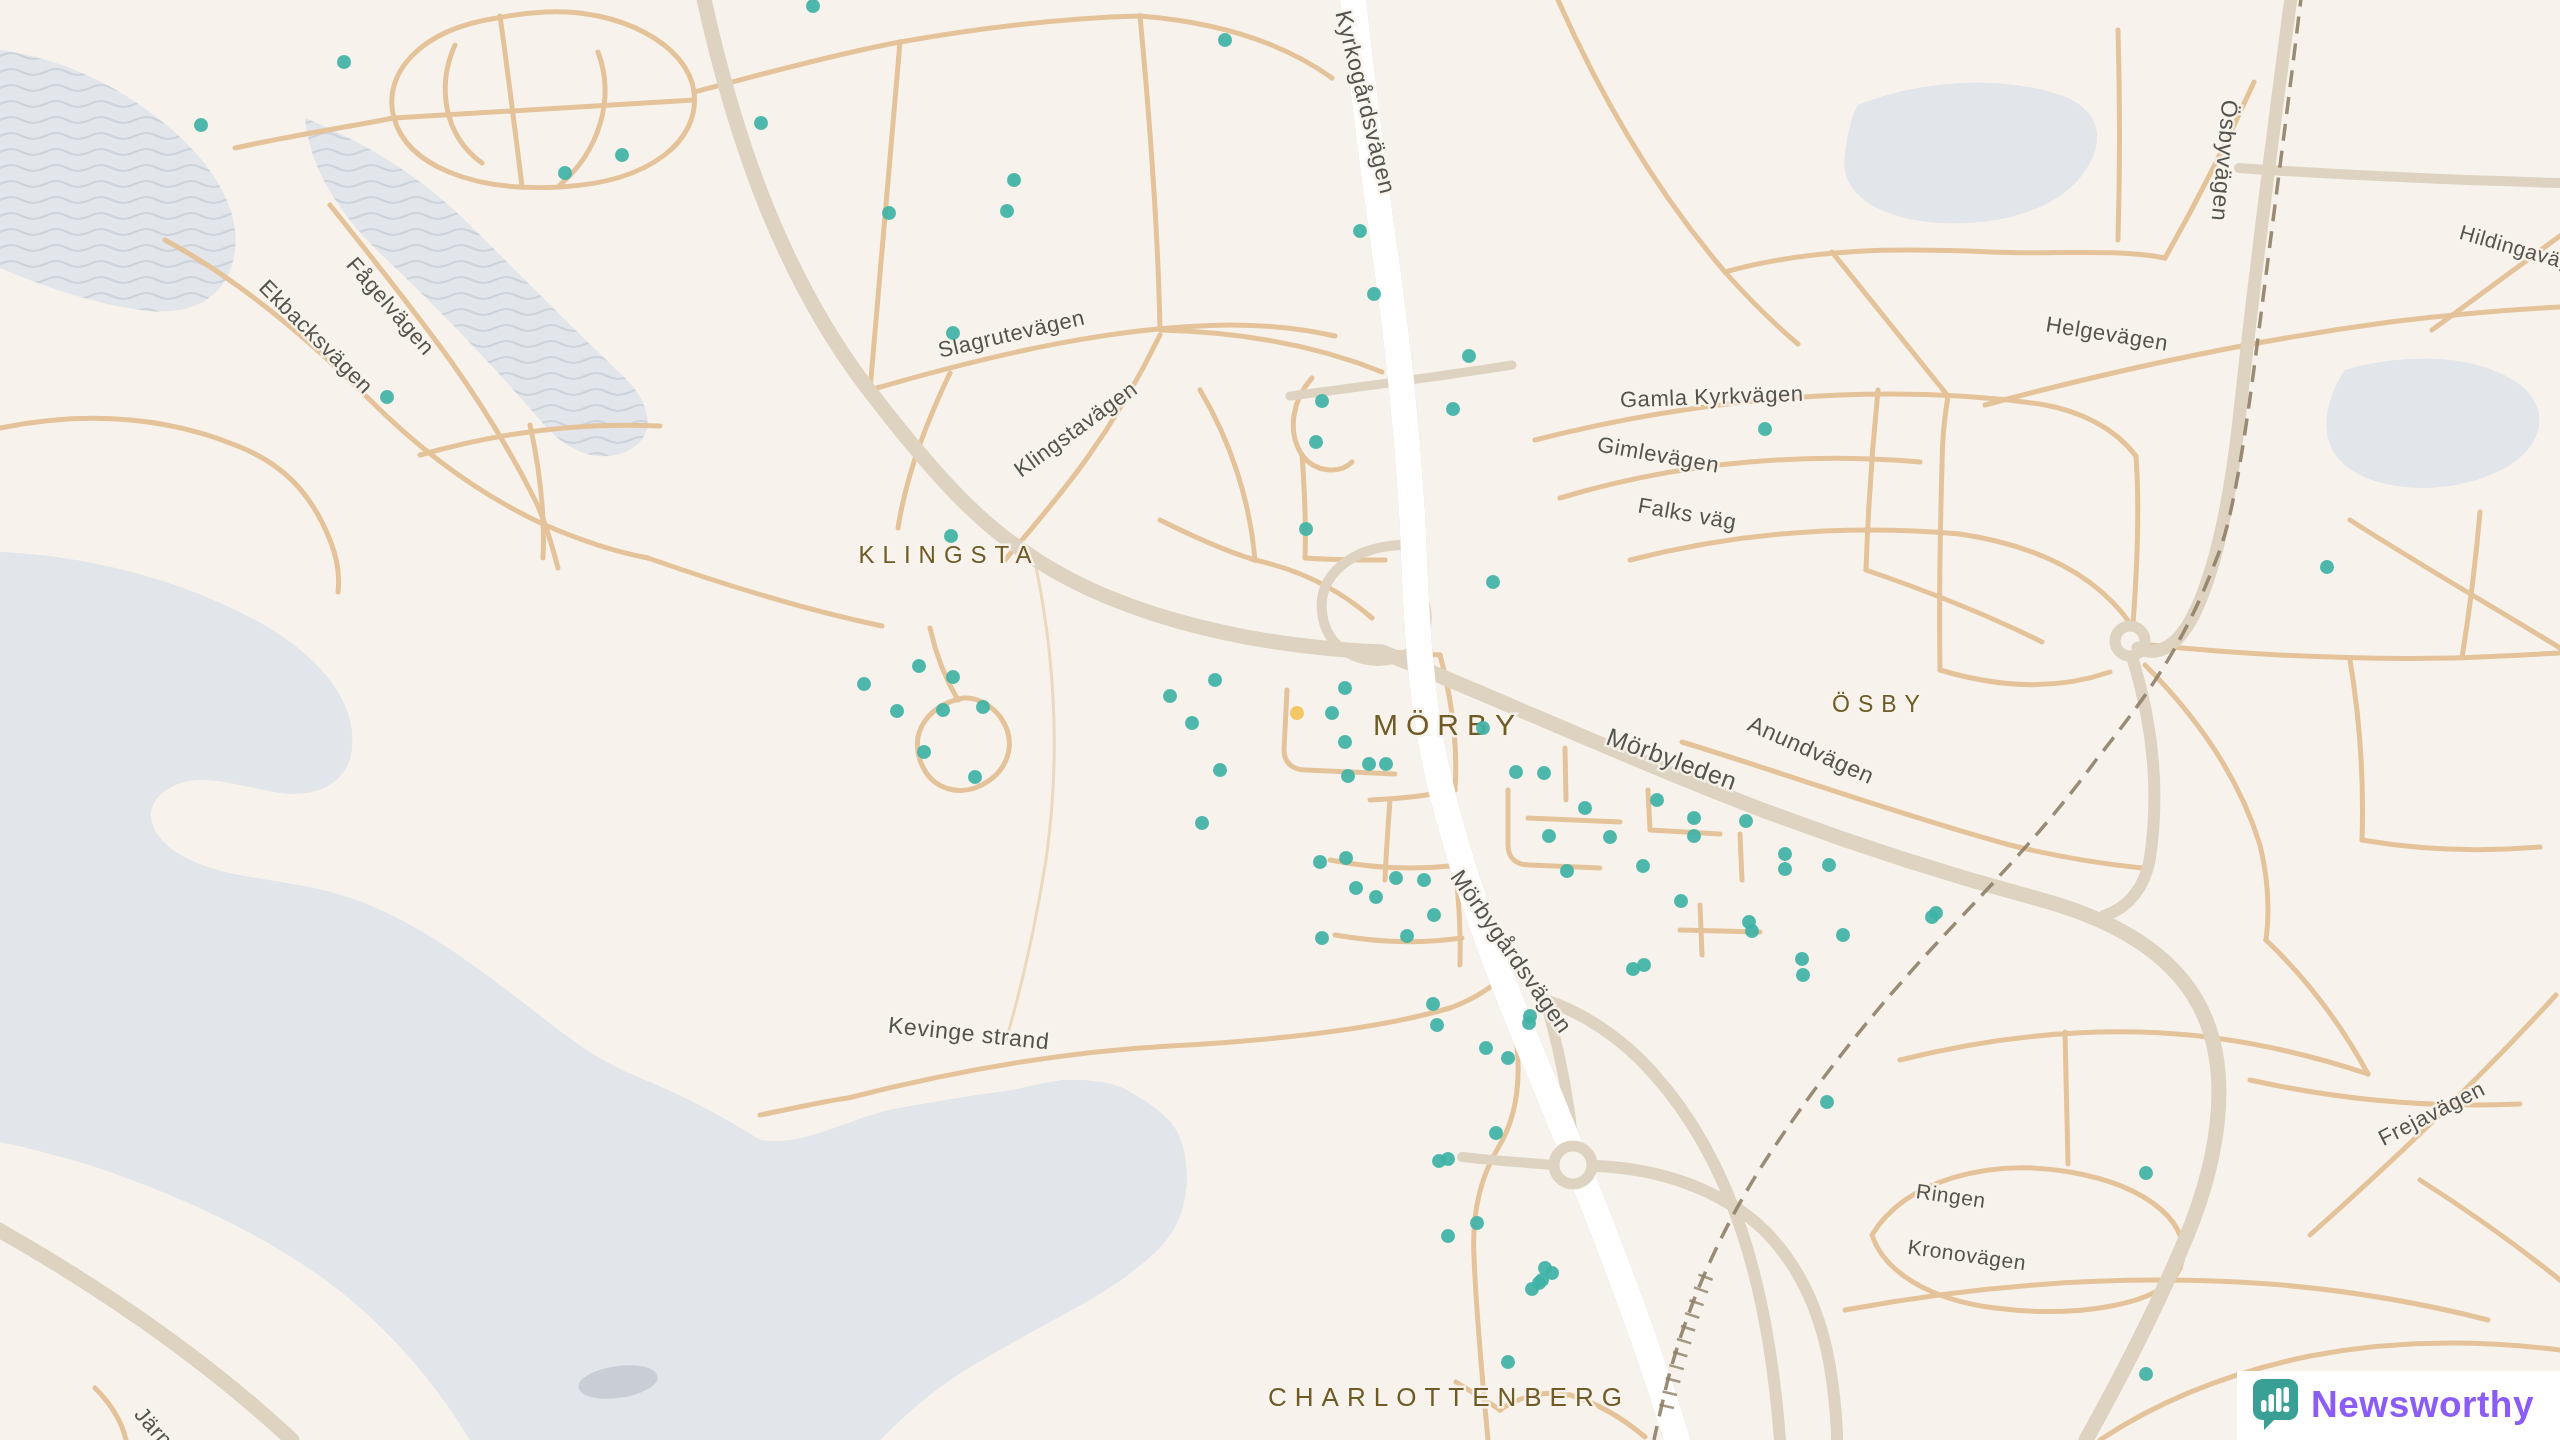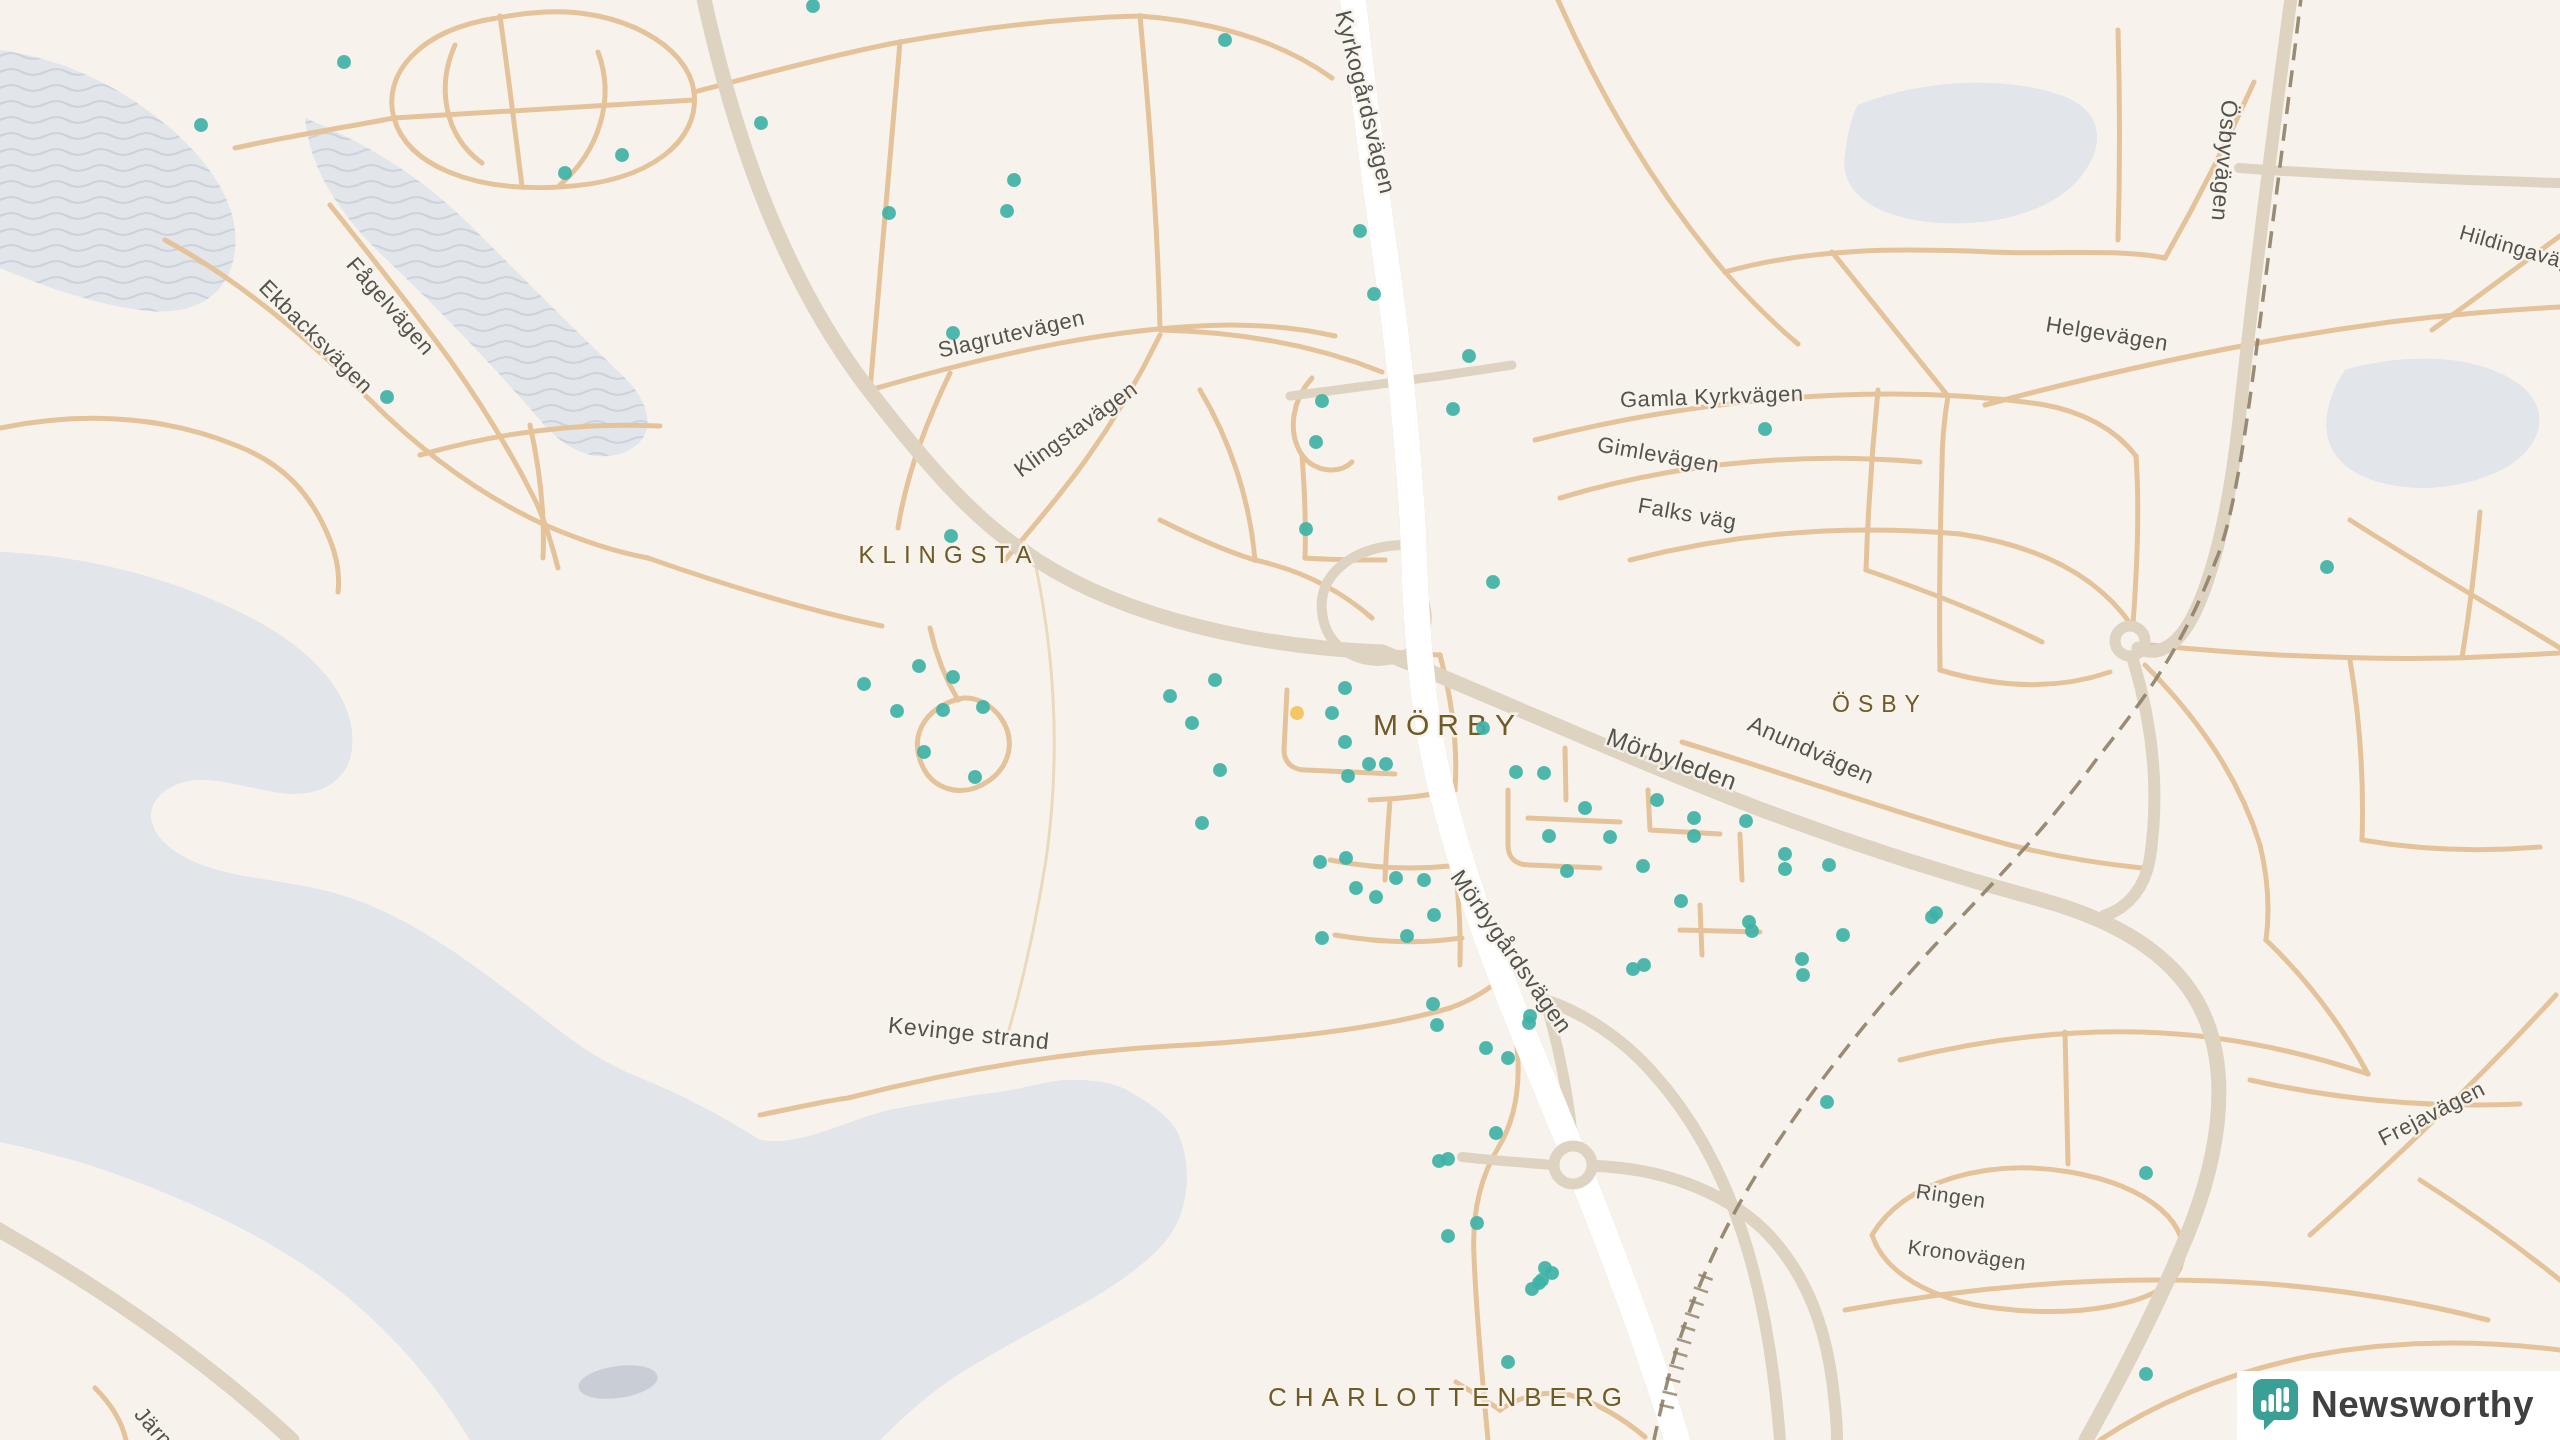--- a/index.html
+++ b/index.html
@@ -4,21 +4,21 @@
 <style>
   html,body{margin:0;padding:0;width:2560px;height:1440px;overflow:hidden;
     font-family:"Liberation Sans",sans-serif;background:#f7f3ec;}
   #map{position:absolute;inset:0;}
   .street-label{fill:#55534e;paint-order:stroke;stroke:rgba(247,243,236,0.85);
     stroke-width:5px;letter-spacing:0.6px;font-family:"Liberation Sans",sans-serif;}
   .area-label{fill:#6e5b26;paint-order:stroke;stroke:rgba(247,243,236,0.9);
     stroke-width:5px;letter-spacing:8px;font-family:"Liberation Sans",sans-serif;}
   .logo{position:absolute;right:0;bottom:0;background:#ffffff;display:flex;
     align-items:center;gap:12px;padding:7px 26px 9px 15px;border-top-left-radius:3px;}
-  .logo-text{color:#404040;font-weight:bold;font-size:37px;letter-spacing:0.5px;}
+  .logo-text{color:#8b5cf6;font-weight:bold;font-size:37px;letter-spacing:0.5px;}
 </style>
 </head>
 <body>
 
 <svg id="map" viewBox="0 0 2560 1440" width="2560" height="1440">
   <defs>
     <pattern id="waves" width="90" height="16" patternUnits="userSpaceOnUse">
       <path d="M0 8 Q 11 2 22 8 T 45 8 T 67 8 T 90 8" fill="none" stroke="#ccd3db" stroke-width="2.2"></path>
     </pattern>
   </defs>

